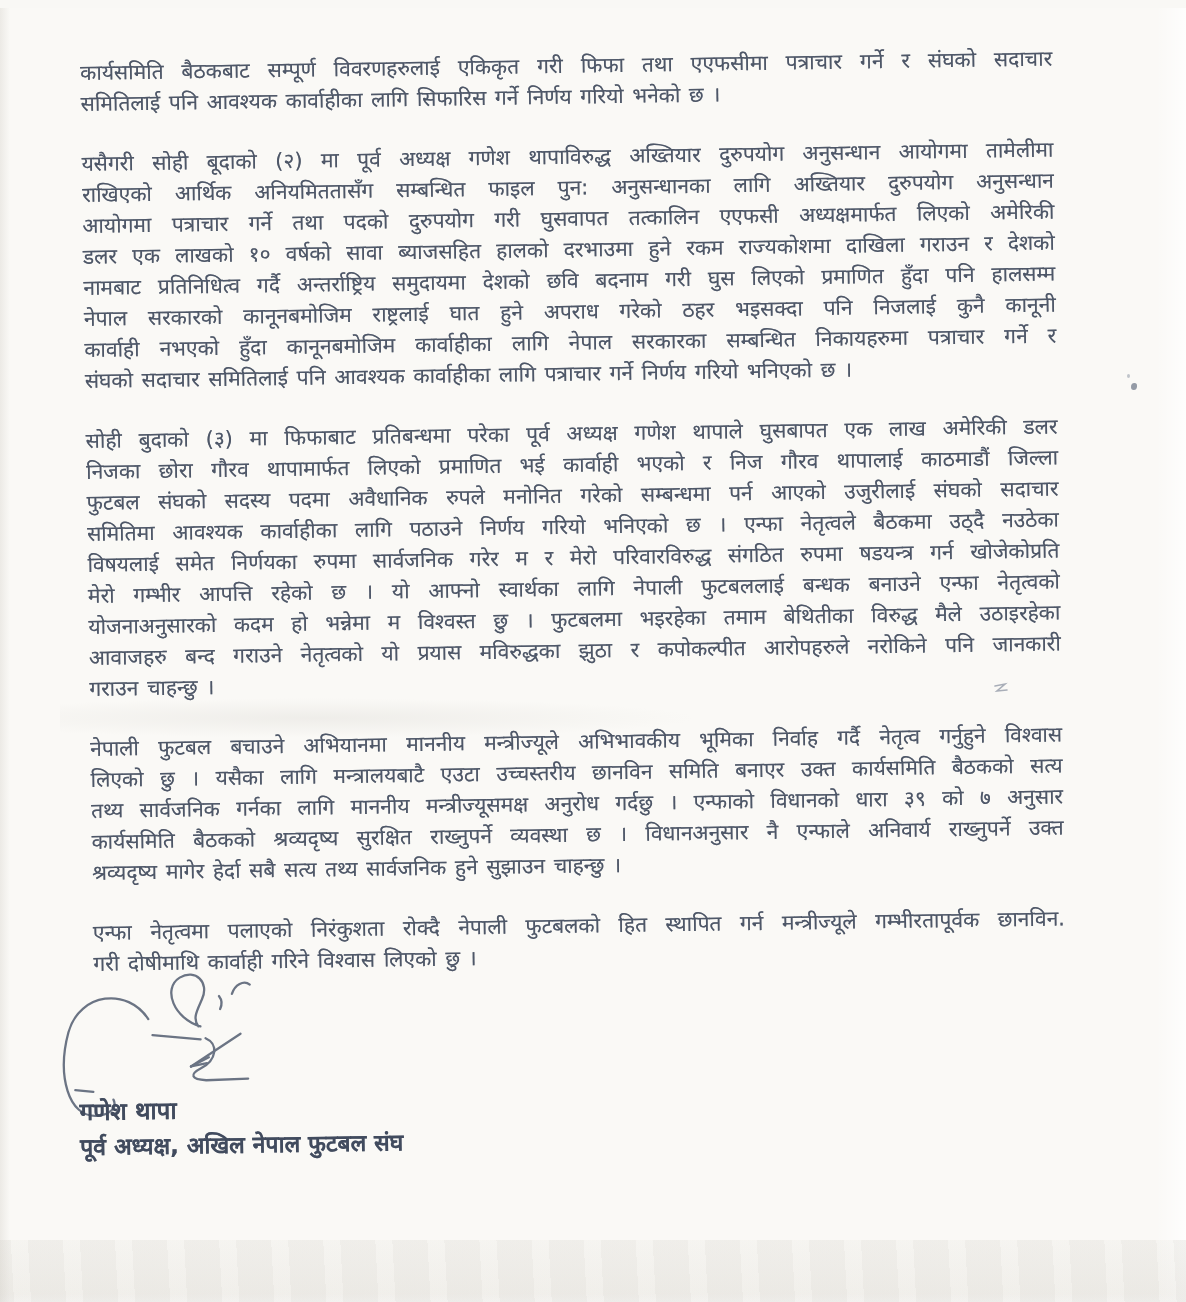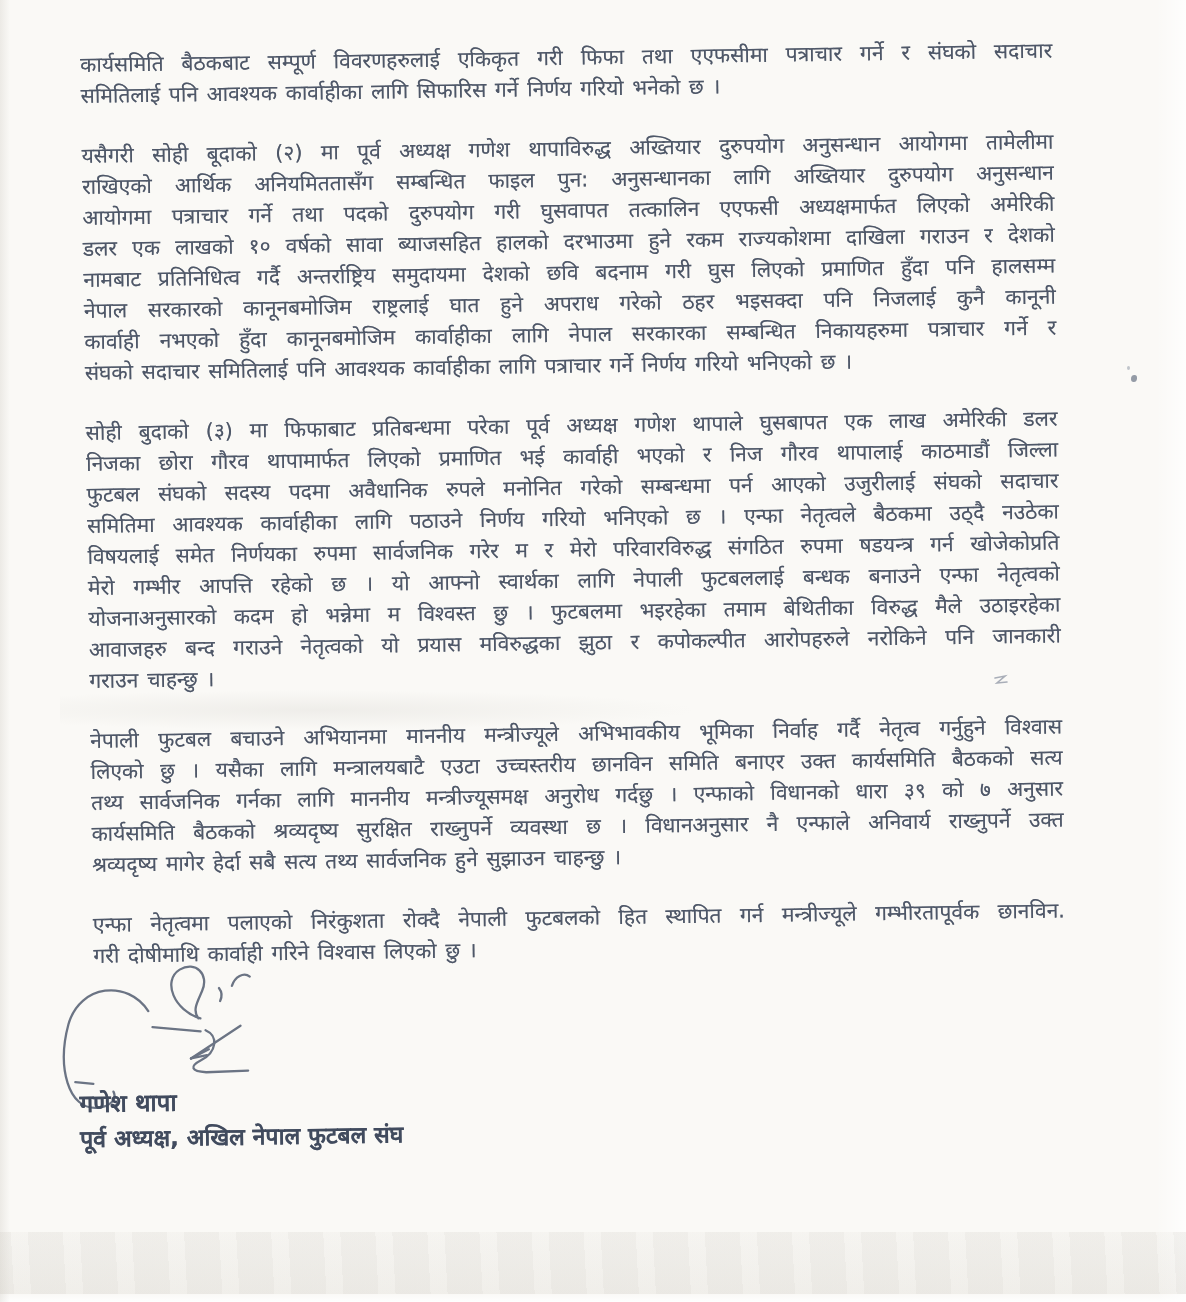--- a/index.html
+++ b/index.html
@@ -15,20 +15,21 @@
     font-family: "DejaVu Sans", "Liberation Sans", sans-serif;
   }
   .scan-root {
     position: absolute;
     inset: 0;
     background:
       linear-gradient(90deg, rgba(210,206,199,0.35) 0px, rgba(210,206,199,0) 10px),
       linear-gradient(270deg, rgba(255,255,255,0.8) 0px, rgba(255,255,255,0) 30px),
       linear-gradient(0deg, rgba(255,255,255,0.9) 0px, rgba(255,255,255,0) 8px),
       #faf9f6;
+    margin-top: 8px;
   }
   
   .bottom-band {
     position: absolute;
     left: 0; right: 0;
     top: 1232px; height: 62px;
     background:
       repeating-linear-gradient(87deg,
         rgba(202,198,190,0.18) 0 14px,
         rgba(222,219,212,0.10) 14px 31px,

